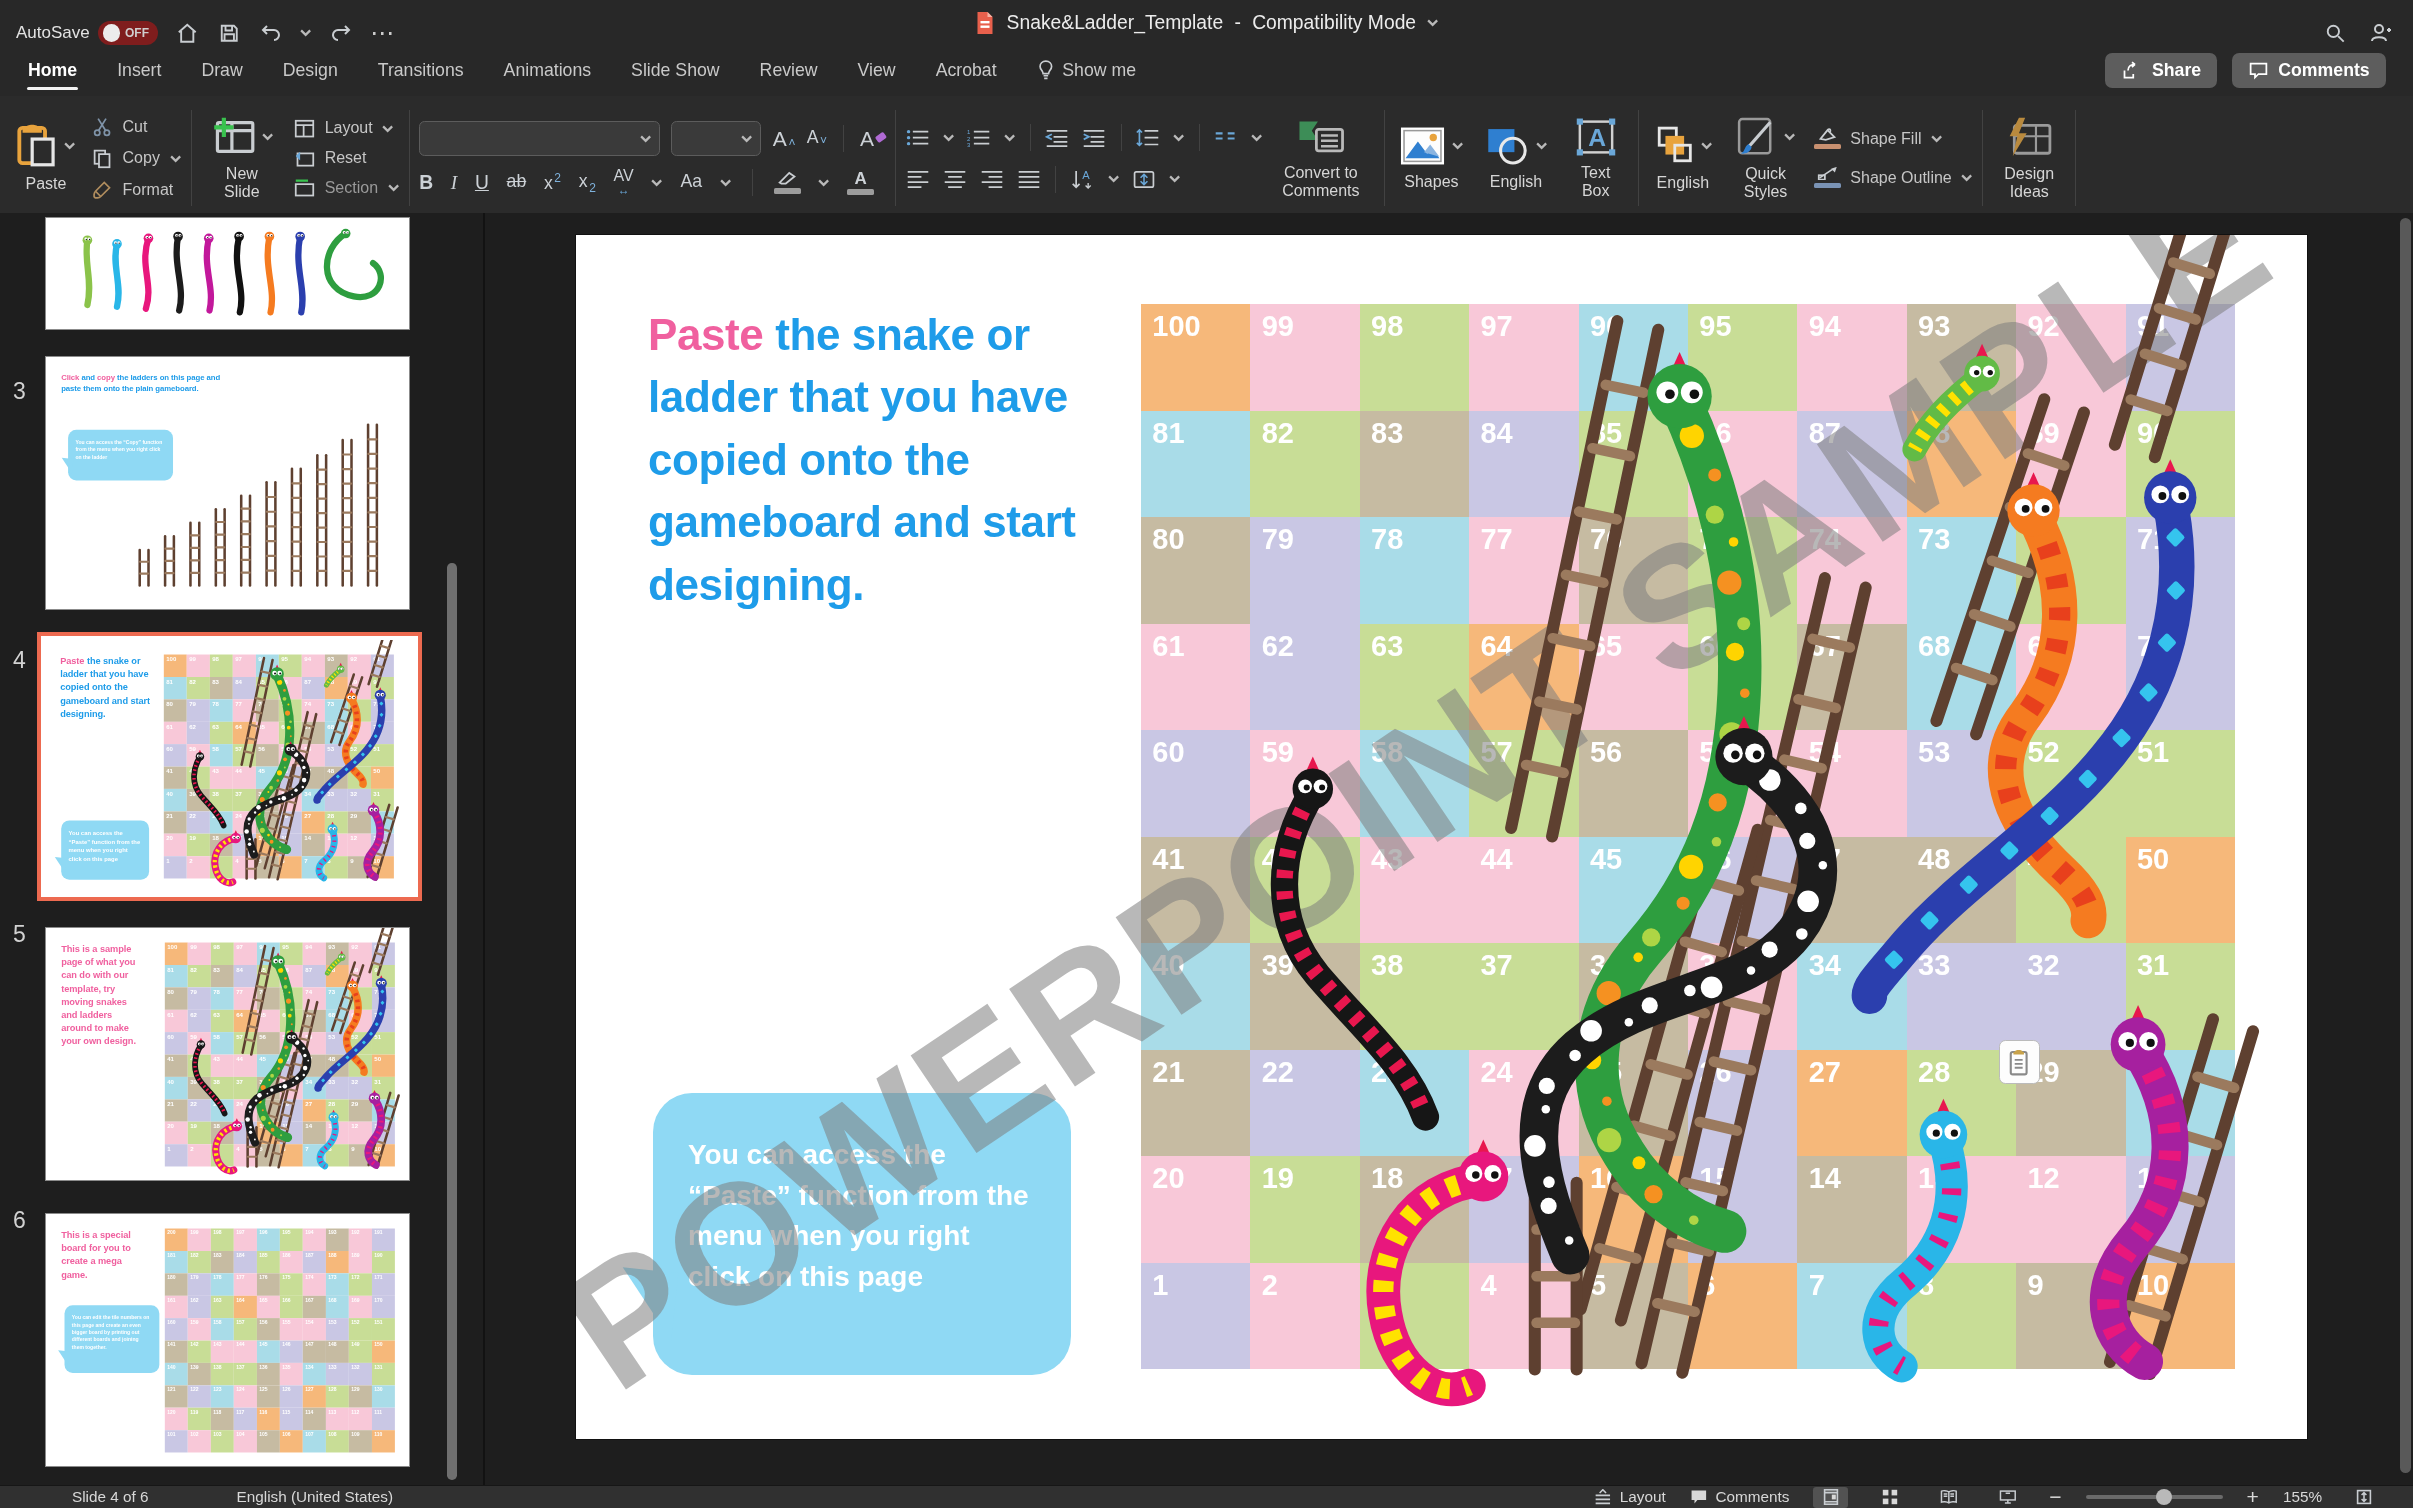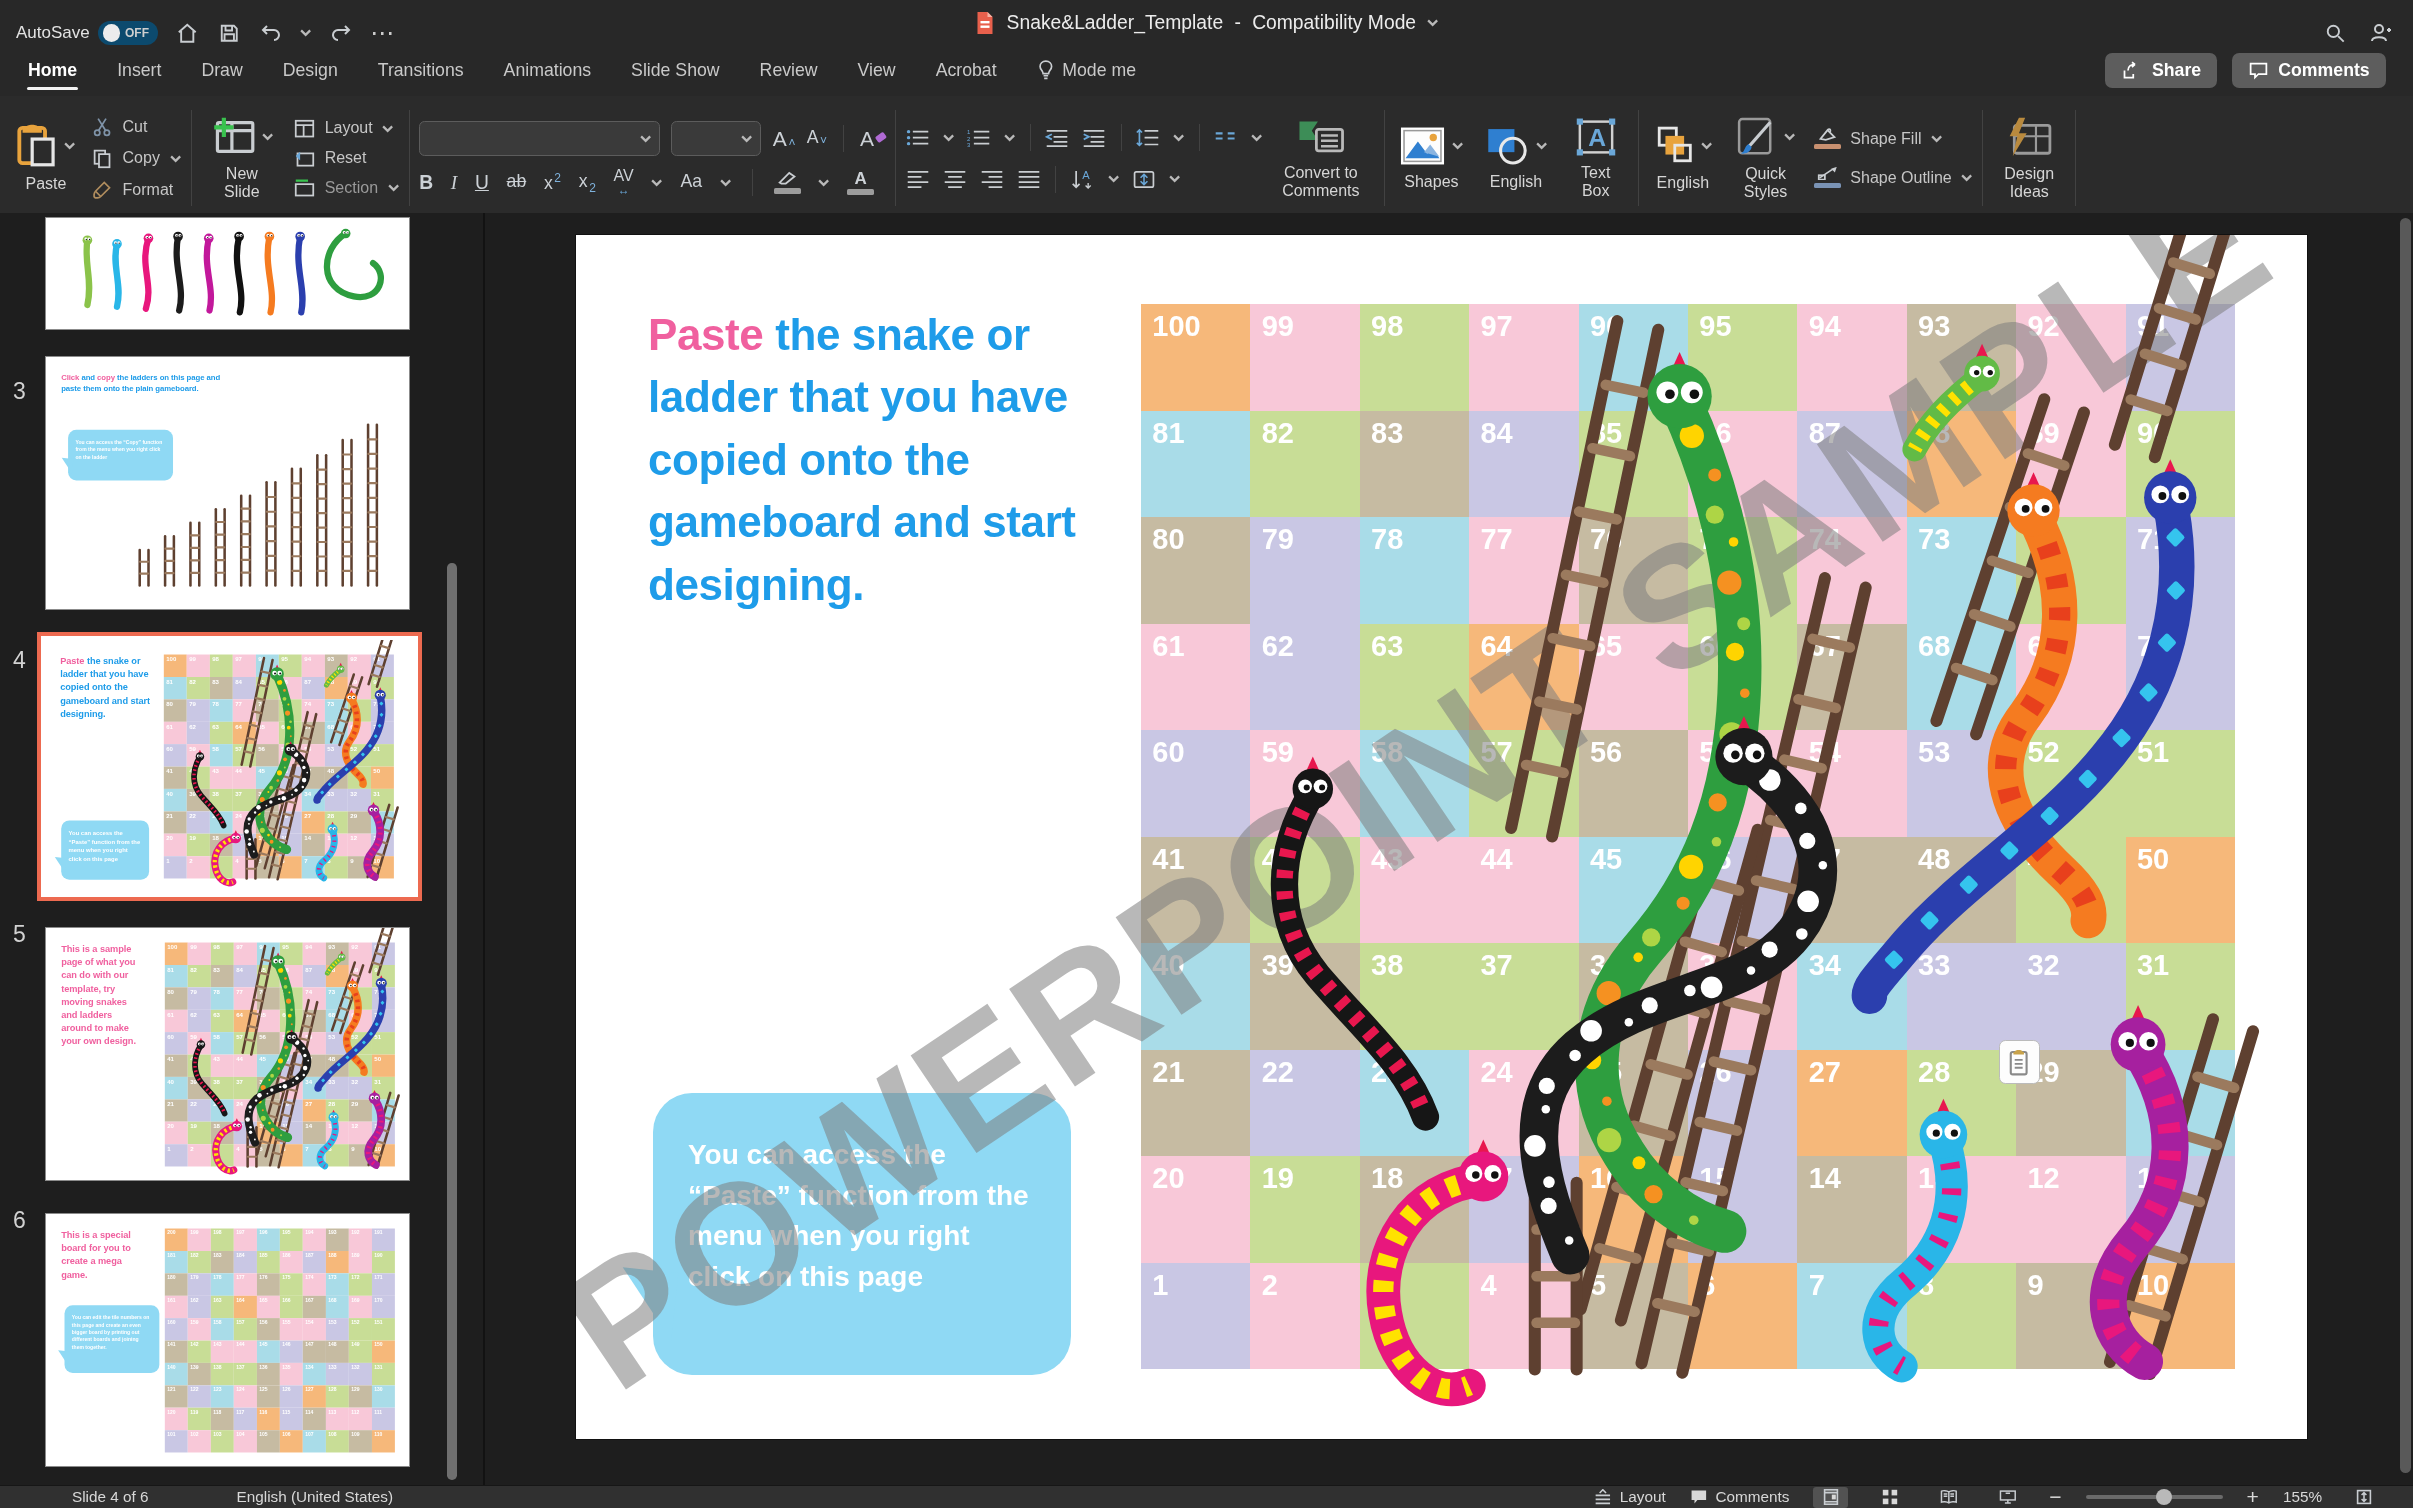--- a/index.html
+++ b/index.html
@@ -2,21 +2,21 @@
 <html style="font-size:13px"><head>
 <meta charset="utf-8">
 <style>
   html,body{margin:0;padding:0}
   body{width:2413px;height:1508px;background:#1e1e1e;font-family:"Liberation Sans",sans-serif;overflow:hidden;position:relative;-webkit-font-smoothing:antialiased}
   svg{display:block}
   
   .titlebar{height:45px;background:#282828;display:flex;align-items:flex-end;color:#ddd;position:relative}
   .tb-left{display:flex;align-items:center;gap:17.7px;padding-left:16px}
   .autosave{display:flex;align-items:center;gap:8px;font-size:17px;color:#e3e3e3}
-  .toggle{width:60px;height:24px;background:#0c4a6e;border-radius:12px;display:flex;align-items:center;gap:4.8px;padding:0 4.8px;box-sizing:border-box}
+  .toggle{width:60px;height:24px;background:#7f1d1d;border-radius:12px;display:flex;align-items:center;gap:4.8px;padding:0 4.8px;box-sizing:border-box}
   .knob{width:17.7px;height:17.7px;border-radius:50%;background:#ececec}
   .off{font-size:12px;font-weight:700;color:#cfcfcf}
   .tb-ic{width:24px;height:24px;display:flex;align-items:center;justify-content:center}
   .tb-center{position:absolute;left:0;right:0;top:0;bottom:0;display:flex;align-items:center;justify-content:center;gap:9.7px;pointer-events:none}
   .tb-center *{pointer-events:auto}
   .doc-title{font-size:19.3px;color:#ececec;display:flex;gap:11.3px;align-items:center}
   .tb-right{margin-left:auto;display:flex;align-items:center;gap:21px;padding-right:21px}
   
   .tabrow{height:51px;background:#282828;display:flex;align-items:center;padding:0 8px;position:relative}
   .tab{padding:0 20px;font-size:17.7px;color:#c9c9c9;height:100%;display:flex;align-items:center;gap:8px;position:relative;cursor:default}
@@ -175,21 +175,21 @@
         <span>View</span>
       </div>
       <div class="tab">
         <span>Acrobat</span>
       </div>
       <div class="tab">
         <svg width="17.7" height="21" viewBox="0 0 16 20">
           <path d="M8 1 C4.5 1 2.5 3.5 2.5 6.2 C2.5 8.4 4 9.6 4.8 11 C5.3 11.9 5.4 13 5.4 13 H10.6 C10.6 13 10.7 11.9 11.2 11 C12 9.6 13.5 8.4 13.5 6.2 C13.5 3.5 11.5 1 8 1 Z" fill="none" stroke="#c9cdd1" stroke-width="1.6"></path>
           <path d="M5.8 15 H10.2 M6.4 17.5 H9.6" stroke="#c9cdd1" stroke-width="1.6"></path>
         </svg>
-        <span>Mode me</span>
+        <span>Show me</span>
       </div>
     </div>
   <div class="tabrow-right">
     <div class="pillbtn">
       <svg width="21" height="21" viewBox="0 0 24 24">
           <path class="ic" style="stroke:#fff" d="M4 12 V20 H14 V16 M8 12 C8 7 12 5 16 5 M16 5 L12.5 2.5 M16 5 L12.5 8"></path>
         </svg>
       <span>Share</span>
     </div>
     <div class="pillbtn">

